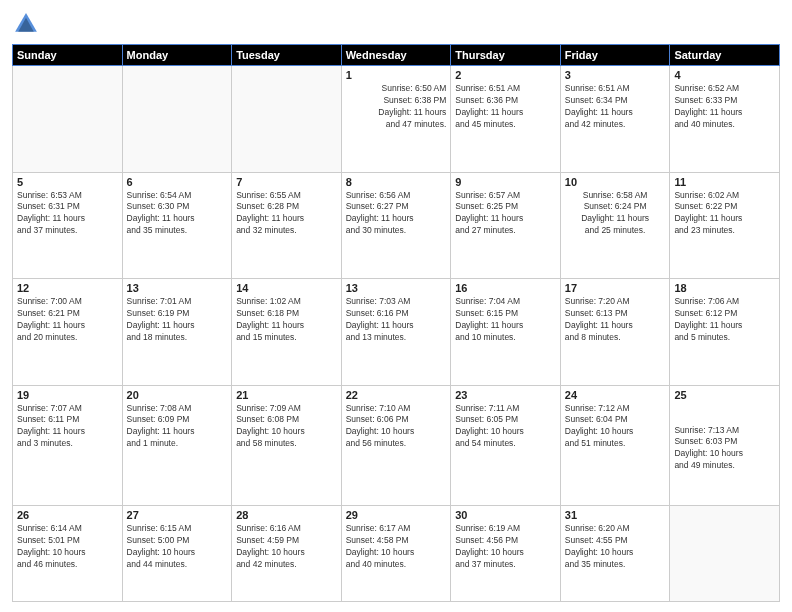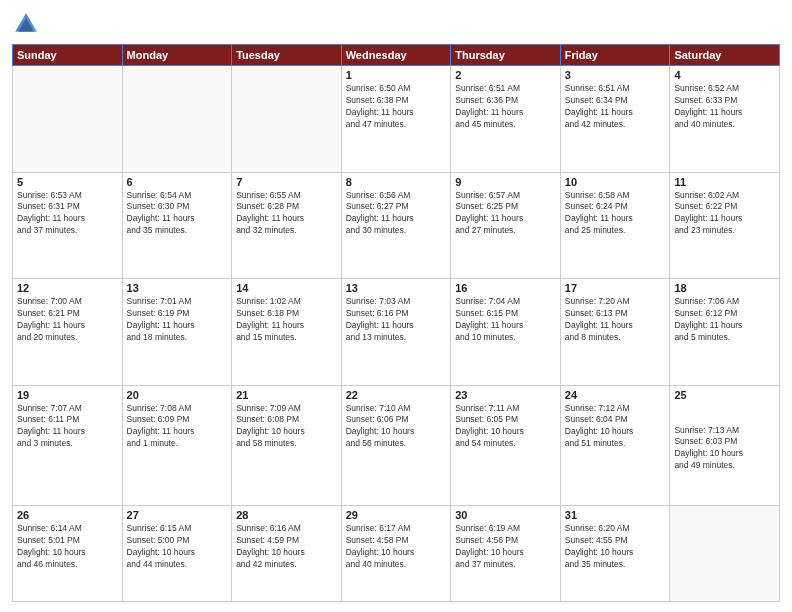--- a/index.html
+++ b/index.html
@@ -54,21 +54,21 @@
       color: #444;
     }
     .calendar {
       flex: 1;
       border: 1px solid #ccc;
       border-collapse: collapse;
       width: 100%;
       table-layout: fixed;
     }
     .calendar th {
-      background: #7f1d1d;
+      background: #000000;
       color: #fff;
       font-size: 11px;
       font-weight: bold;
       padding: 4px 4px;
       text-align: left;
       border: 1px solid #4a7fd4;
     }
     .calendar td {
       border: 1px solid #ccc;
       vertical-align: top;
@@ -129,21 +129,21 @@
           <th>Saturday</th>
         </tr>
     </thead>
     <tbody id="calendar-body">
     <tr>
           <td class="empty"></td>
           <td class="empty"></td>
           <td class="empty"></td>
           <td>
             <span class="day-number">1</span>
-            <div class="day-info" style="white-space: pre-line;">Sunrise: 6:50 AM
+            <div class="day-info" style="white-space: pre-line; text-align: right;">Sunrise: 6:50 AM
 Sunset: 6:38 PM
 Daylight: 11 hours
 and 47 minutes.</div>
           </td>
           <td>
             <span class="day-number">2</span>
             <div class="day-info" style="white-space: pre-line;">Sunrise: 6:51 AM
 Sunset: 6:36 PM
 Daylight: 11 hours
 and 45 minutes.</div>
@@ -194,21 +194,21 @@
           </td>
           <td>
             <span class="day-number">9</span>
             <div class="day-info" style="white-space: pre-line;">Sunrise: 6:57 AM
 Sunset: 6:25 PM
 Daylight: 11 hours
 and 27 minutes.</div>
           </td>
           <td>
             <span class="day-number">10</span>
-            <div class="day-info" style="white-space: pre-line;">Sunrise: 6:58 AM
+            <div class="day-info" style="white-space: pre-line; text-align: center;">Sunrise: 6:58 AM
 Sunset: 6:24 PM
 Daylight: 11 hours
 and 25 minutes.</div>
           </td>
           <td>
             <span class="day-number">11</span>
             <div class="day-info" style="white-space: pre-line;">Sunrise: 6:02 AM
 Sunset: 6:22 PM
 Daylight: 11 hours
 and 23 minutes.</div>

